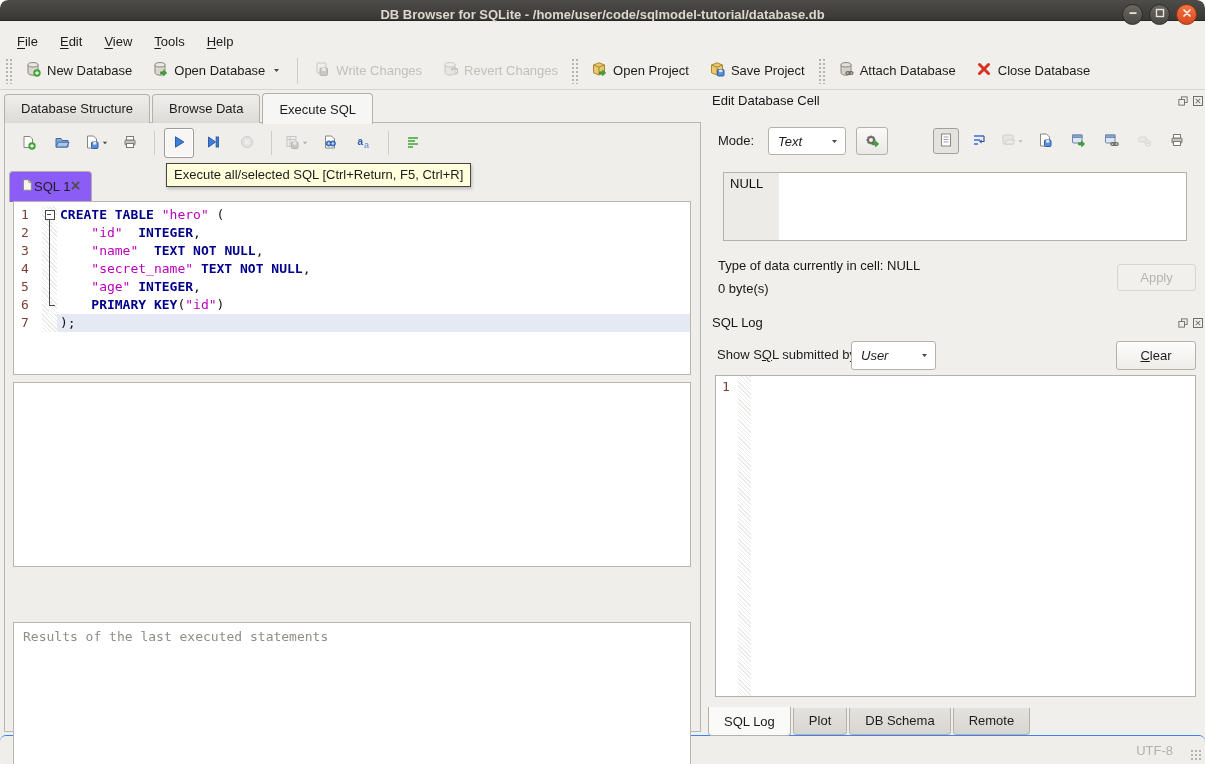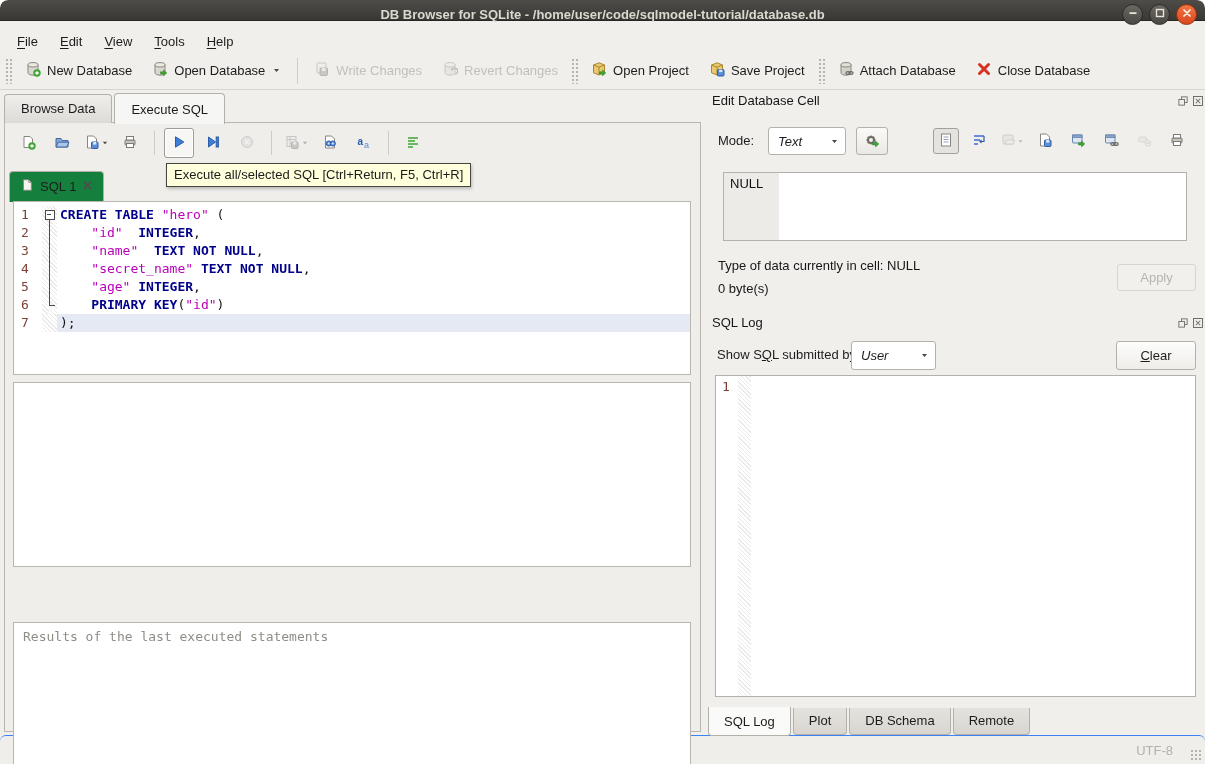--- a/index.html
+++ b/index.html
@@ -42,22 +42,22 @@
   
   .left-frame{position:absolute;left:4px;top:122px;width:697px;height:610px;
               border:1px solid #b9b6b0;background:#efeeea;z-index:1;}
   .sql-toolbar{position:absolute;left:8px;top:5px;display:flex;align-items:center;gap:4px;}
   .sico{width:30px;height:30px;display:flex;align-items:center;justify-content:center;
         border:1px solid transparent;border-radius:3px;}
   .sico.hov{border-color:#9e9b96;background:#f7f6f4;box-shadow:inset 0 0 0 1px #fff;}
   .sico.disabled svg{opacity:.38;filter:grayscale(1);}
   .ssep{width:1px;height:24px;background:#cfccc6;margin:0 5px;}
   .sqltab-row{position:absolute;left:4px;top:48px;height:31px;display:flex;align-items:flex-end;}
-  .sqltab{display:flex;align-items:center;gap:6px;padding:6px 10px 7px;border:1px solid #b3b0aa;
-          border-bottom:none;border-radius:4px 4px 0 0;background:#15803d;}
+  .sqltab{display:flex;align-items:center;padding:6px 10px 7px;border:1px solid #b3b0aa;
+          border-bottom:none;border-radius:4px 4px 0 0;background:#8b5cf6;}
   
   .editor{position:absolute;left:8px;top:78px;width:678px;height:174px;background:#fff;
           border:1px solid #b9b6b0;font-family:"DejaVu Sans Mono",monospace;font-size:13px;
           overflow:hidden;padding-top:4px;}
   .ed-row{display:flex;height:18px;line-height:18px;}
   .ed-num{width:28px;padding-left:7px;color:#7d4038;flex:none;}
   .ed-fold{width:15px;flex:none;position:relative;
      background:repeating-linear-gradient(45deg,rgba(188,184,176,.30) 0 1px,transparent 1px 3px);}
   .ed-fold.f-start{background-image:linear-gradient(#4a4a4a,#4a4a4a),
      repeating-linear-gradient(45deg,rgba(188,184,176,.30) 0 1px,transparent 1px 3px);
@@ -229,20 +229,21 @@
       </div>
       <div class="tb-btn">
         <span class="tb-ic"><svg width="16" height="16" viewBox="0 0 16 16">
             <path d="M3.5 3.5l9 9M12.5 3.5l-9 9" stroke="#d6321f" stroke-width="3" stroke-linecap="round"></path>
           </svg></span>
         <span class="lbl">Close Database</span>
       </div>
     </div>
 
   <div class="main-tabs" id="mainTabs">
+      <div class="tab">Database Structure</div>
       <div class="tab">Browse Data</div>
       <div class="tab active">Execute SQL</div>
     </div>
 
   <div class="left-frame">
     <div class="sql-toolbar" id="sqlToolbar">
         <div class="sico">
           <span><svg width="16" height="16" viewBox="0 0 16 16">
               <path d="M4 2.5h6l2.5 2.5v8.5H4z" fill="#fff" stroke="#8a867e"></path>
               <circle cx="12" cy="12" r="3.7" fill="#3fa535"></circle>

